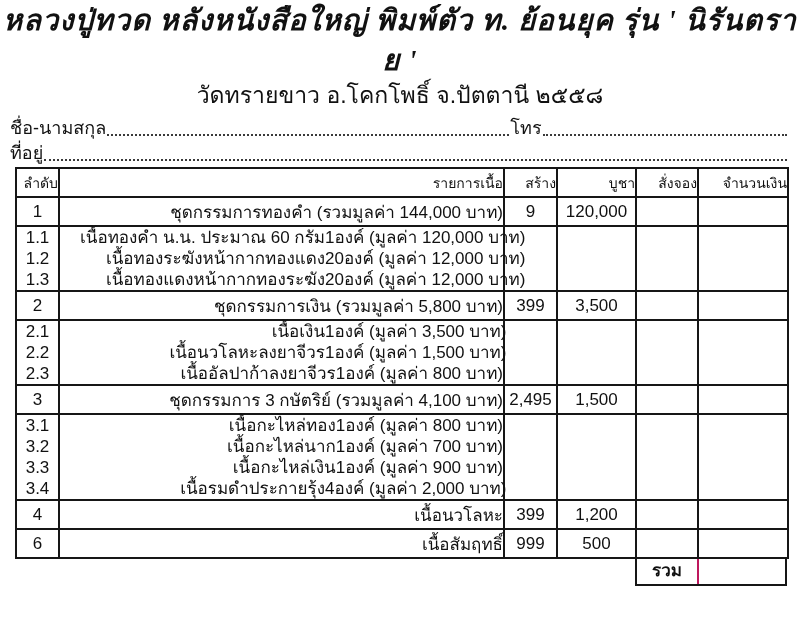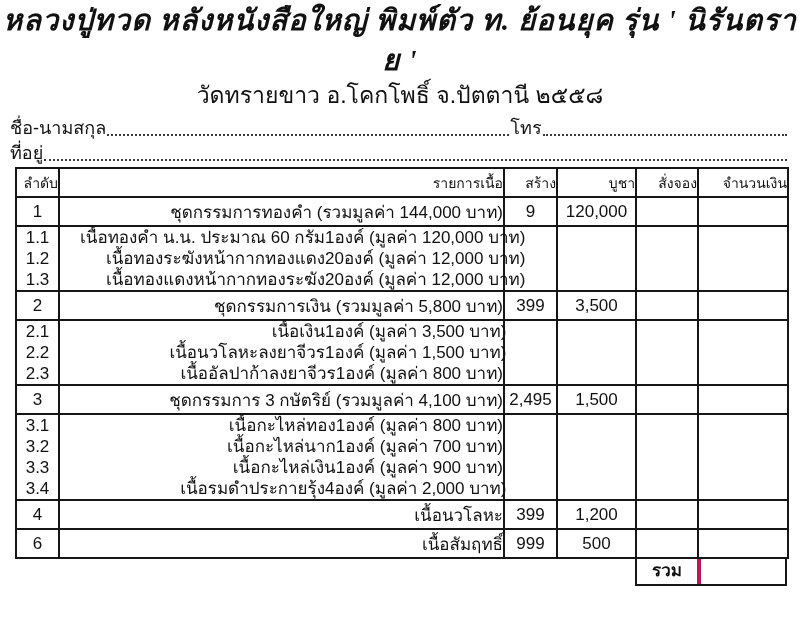--- a/index.html
+++ b/index.html
@@ -39,21 +39,21 @@
   tr.grp .gl{line-height:21px;height:21px;white-space:nowrap;}
   tr.grp td.no .gl{text-align:center;}
   tr.grp td.desc .gl .snm{display:inline-block;width:265px;}
   
   .total-strip{
     margin-left:635px;width:152px;height:27px;display:flex;
     border:2px solid #161616;border-top:none;box-sizing:border-box;
     font-size:17px;
   }
   .total-strip .tlabel{
-    width:60px;border-right:4px solid #be185d;font-weight:bold;
+    width:60px;border-right:2px solid #be185d;font-weight:bold;
     text-align:center;line-height:24px;
   }
   .total-strip .tamount{flex:1;}
 </style>
 </head>
 <body>
 
 <div class="hdr-block">
   <div class="title2">หลวงปู่ทวด หลังหนังสือใหญ่ พิมพ์ตัว ท. ย้อนยุค รุ่น ' นิรันตราย '</div>
   <div class="title3">วัดทรายขาว อ.โคกโพธิ์ จ.ปัตตานี ๒๕๕๘</div>

